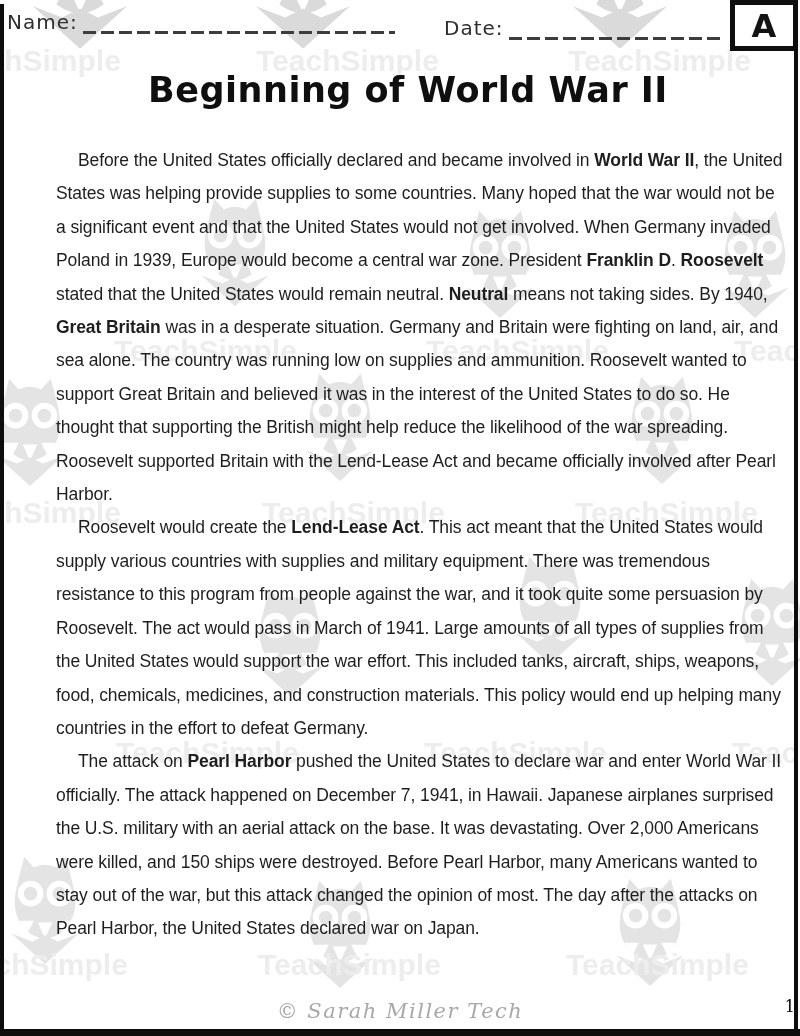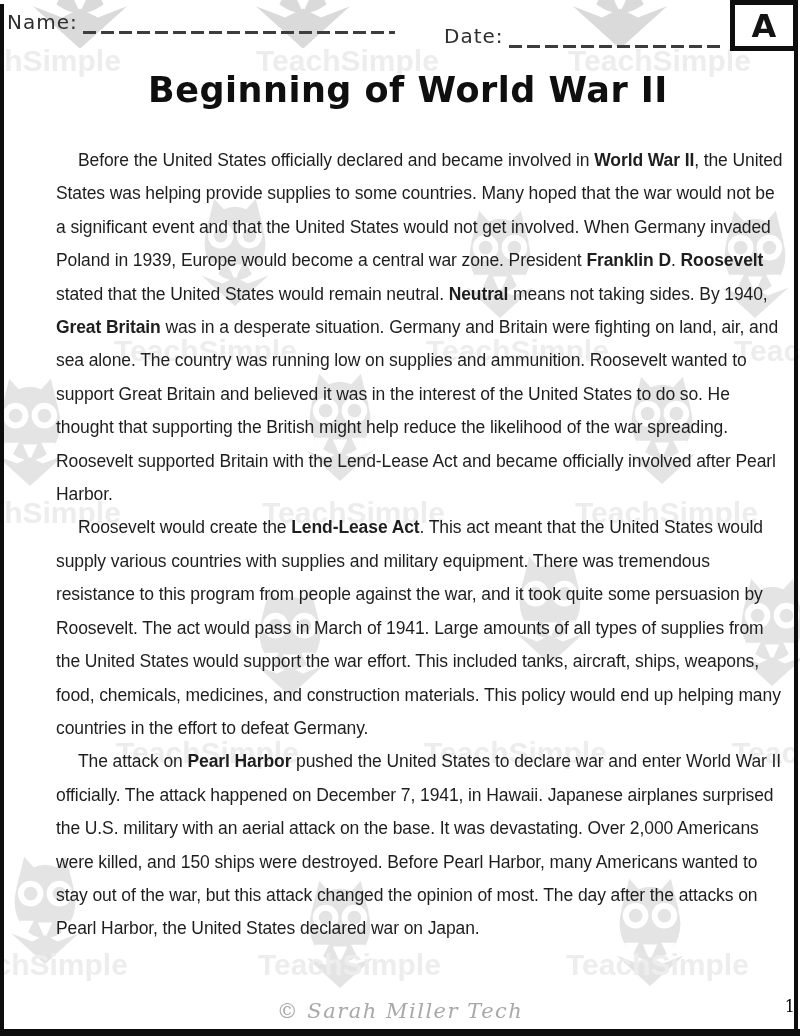--- a/index.html
+++ b/index.html
@@ -28,21 +28,21 @@
   }
   .blank-line {
     display:inline-block; height:24px;
     background-image:repeating-linear-gradient(to right, #3d3d3d 0 13px, transparent 13px 18px);
     background-size:100% 3px; background-position:left bottom; background-repeat:no-repeat;
     cursor:text;
   }
   .name-line { width:312px; }
   .date-line { width:216px; }
   #name-field { left:7px; top:10px; }
-  #date-field { left:444px; top:24px; }
+  #date-field { left:444px; top:16px; }
   .version-box {
     position:absolute; top:0; right:2px; width:58px; height:41px;
     border:5px solid #0e0e0e; background:#ffffff; z-index:4;
     display:flex; align-items:center; justify-content:center;
   }
   .version-letter {
     font-family:"DejaVu Sans", sans-serif; font-size:32px; font-weight:bold; color:#131313;
   }
   
   .title {

